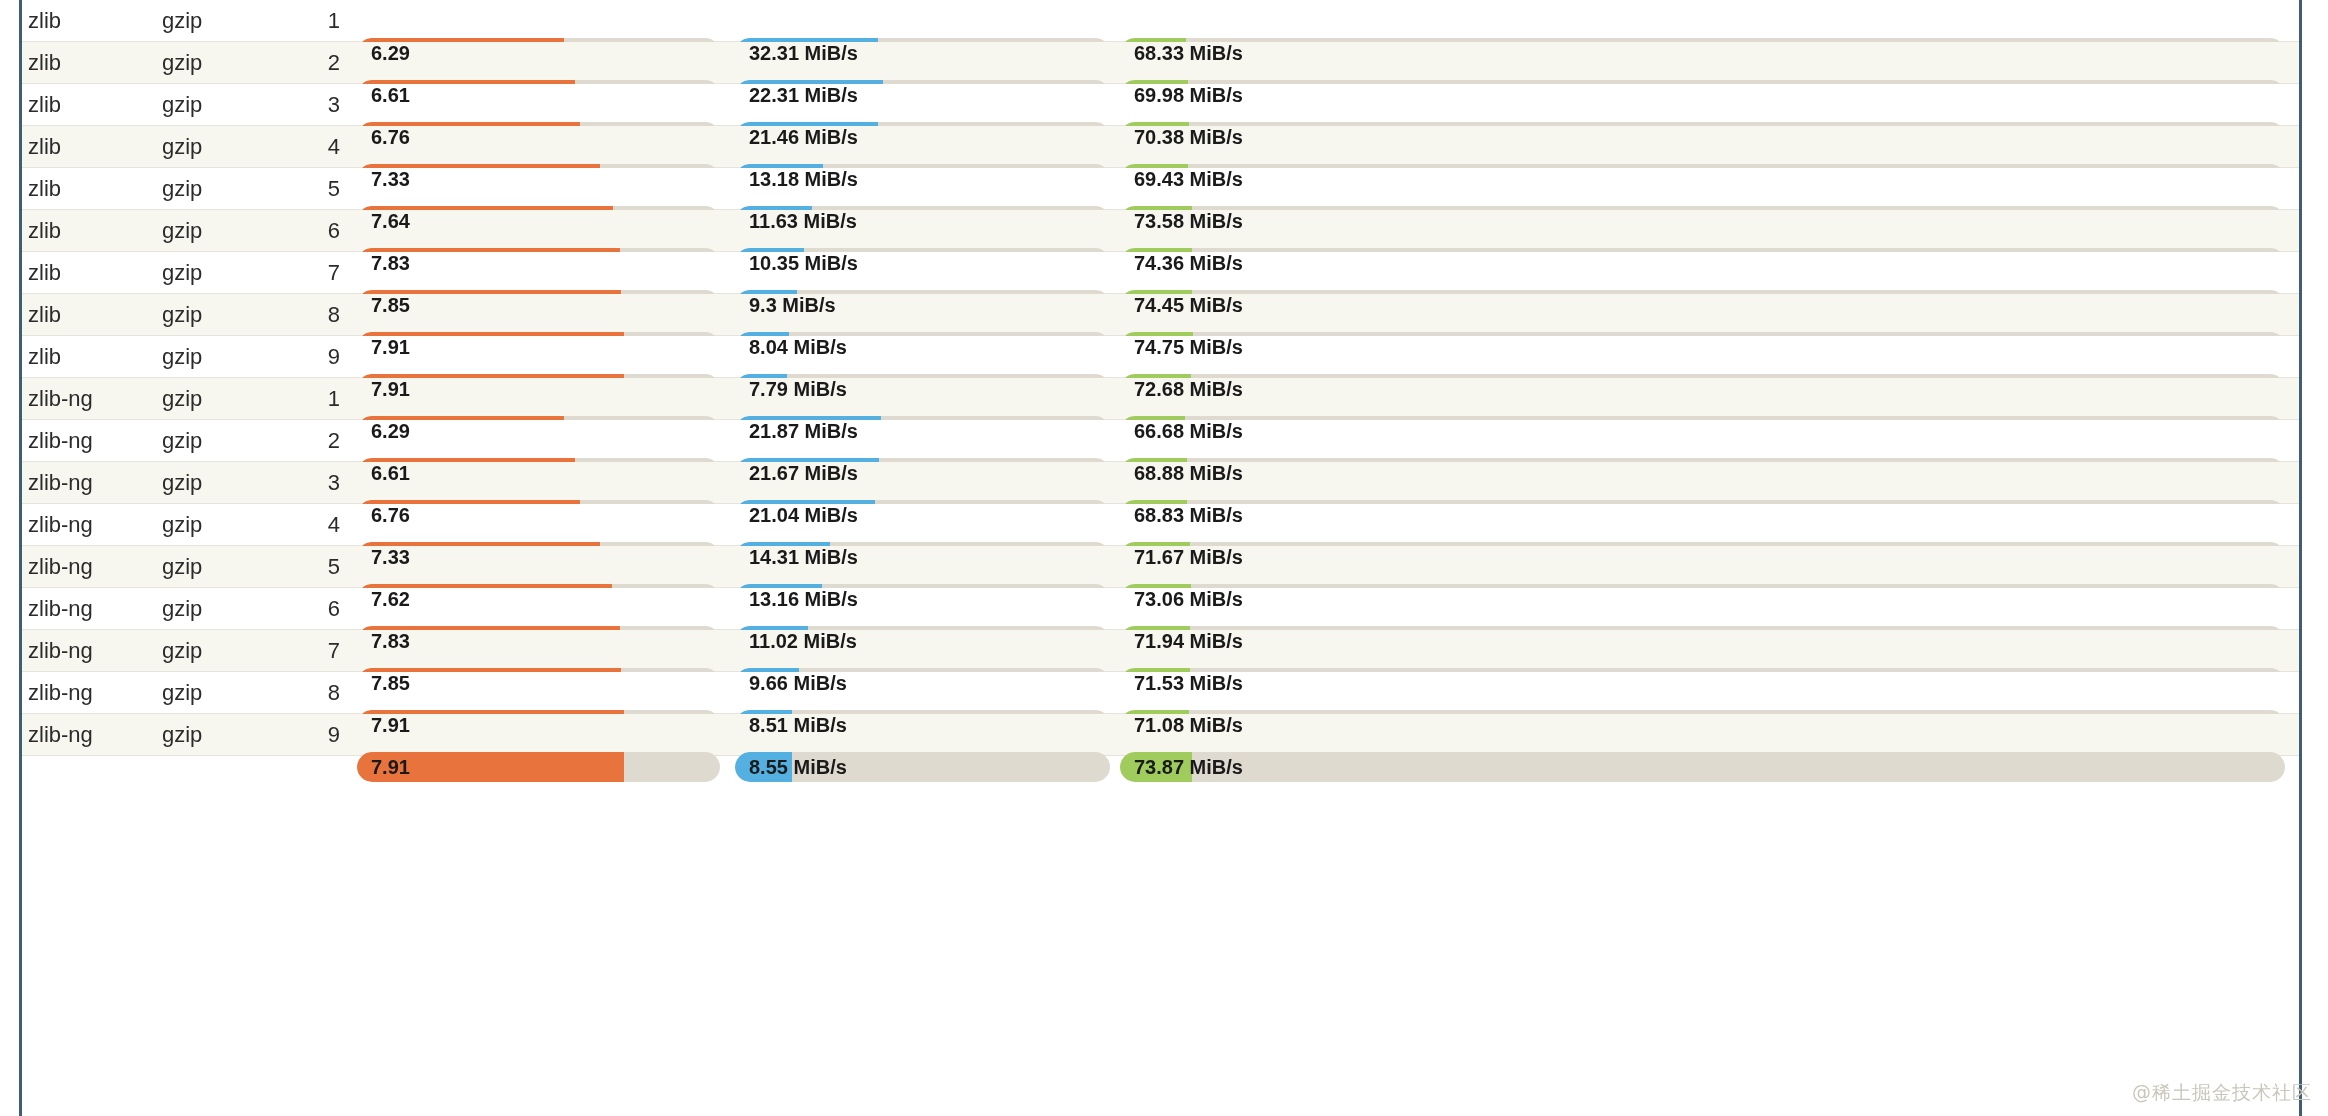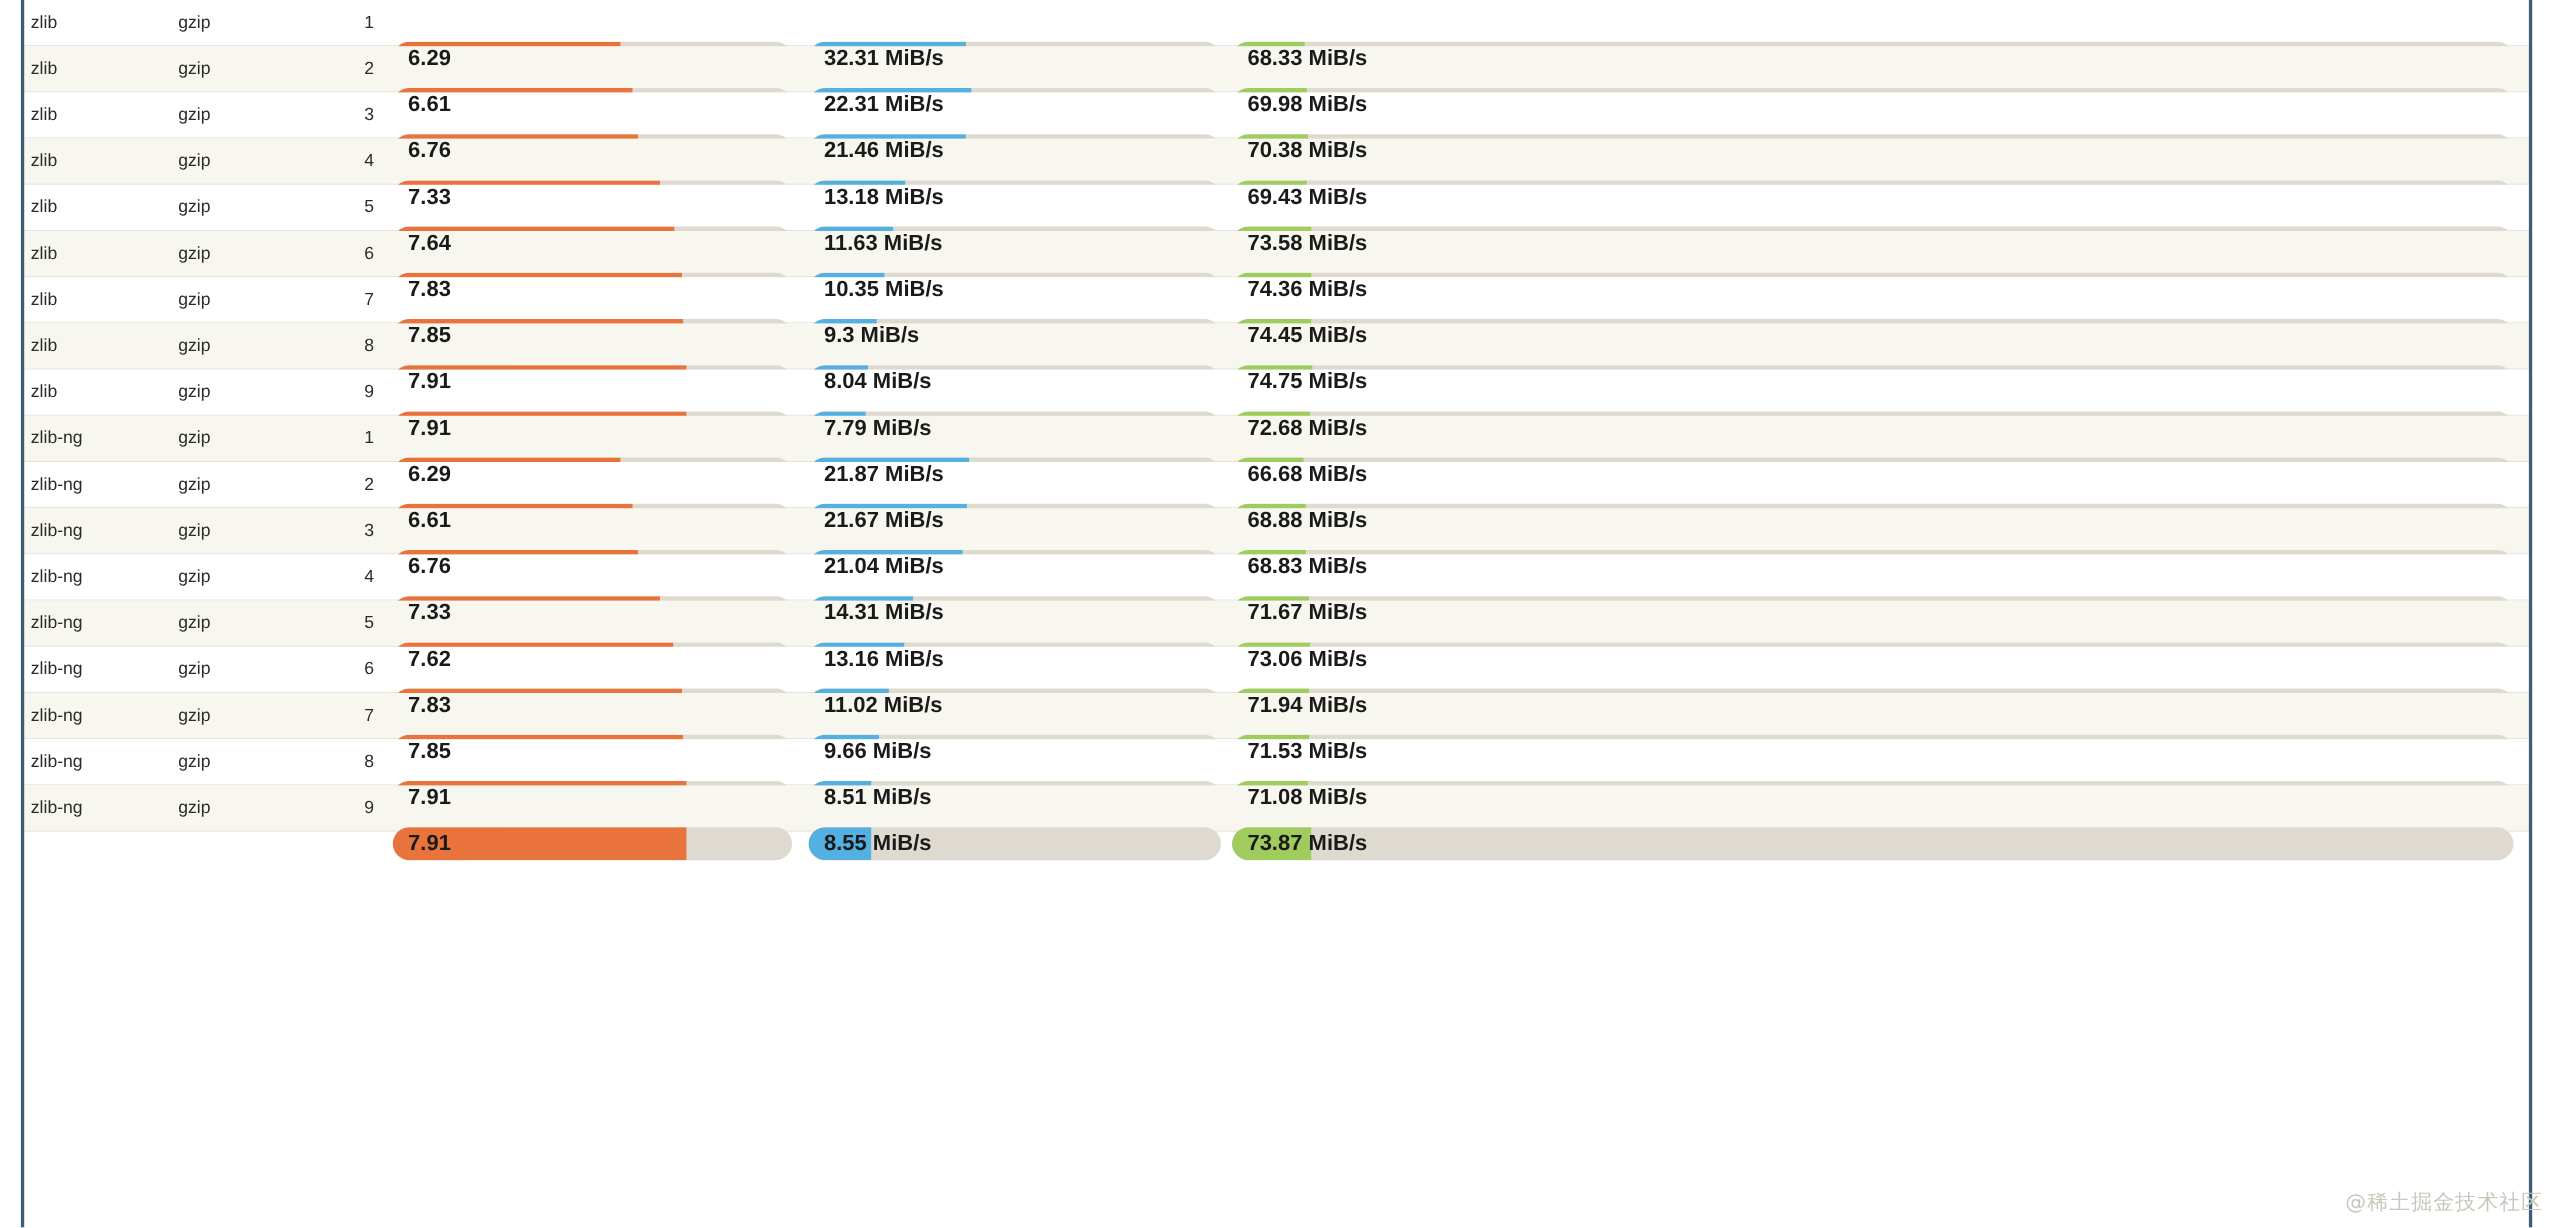--- a/index.html
+++ b/index.html
@@ -59,21 +59,21 @@
   }
   .row.alt {
     background: #f7f6ef;
   }
 
   .cell {
     position: absolute;
     top: 0;
     height: 42px;
     line-height: 42px;
-    font-size: 16px;
+    font-size: 22px;
     color: #2b2b2b;
     white-space: nowrap;
   }
   .c-lib   { left: 6px;   width: 150px; text-align: left; }
   .c-fmt   { left: 140px; width: 130px; text-align: left; }
   .c-lvl   { left: 268px; width: 50px;  text-align: right; }
 
   
   .barcell {
     position: absolute;

